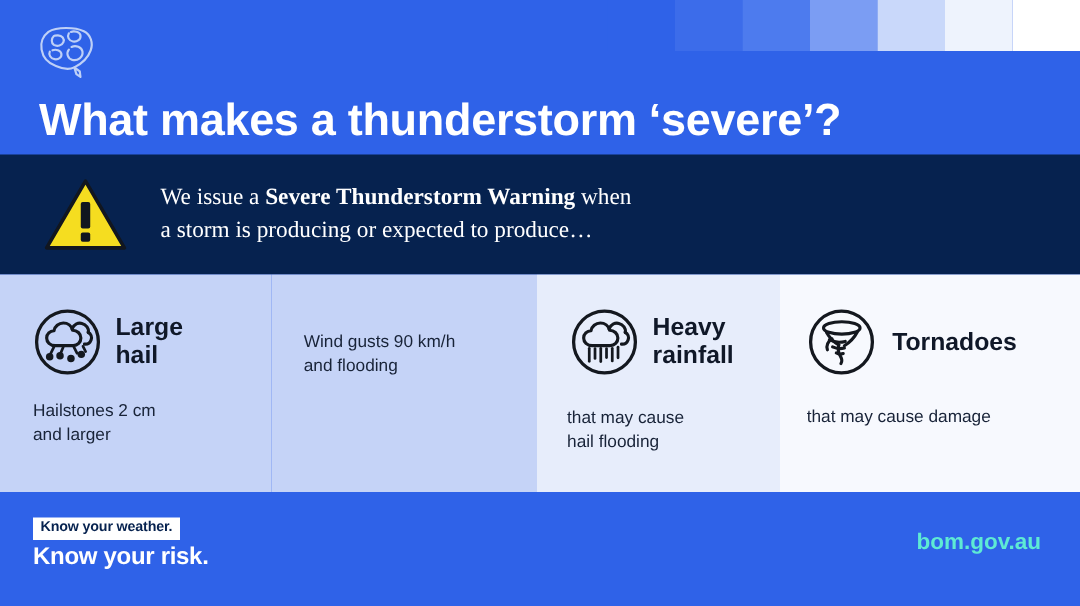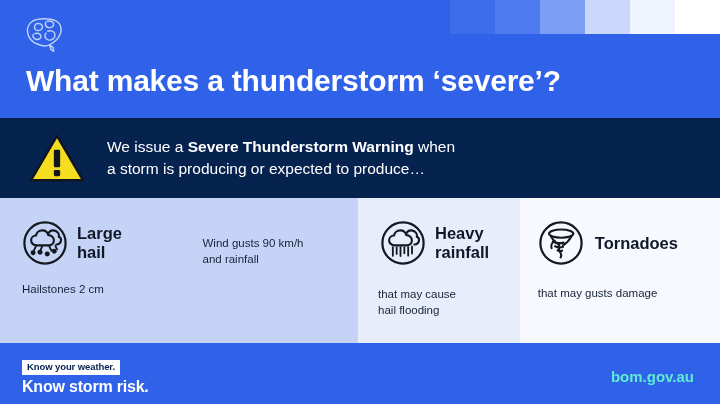--- a/index.html
+++ b/index.html
@@ -14,21 +14,21 @@
     position: relative;
     width: 720px;
     height: 404px;
     overflow: hidden;
     background: #2f62e8;
   }
 
   
   .header {
     position: relative;
-    height: 118px;
+    height: 103px;
     background: #2f62e8;
   }
   .deco-blocks {
     position: absolute;
     top: 0;
     right: 0;
     display: flex;
     height: 34px;
   }
   .deco-blocks span {
@@ -57,20 +57,21 @@
 
   
   .banner {
     position: relative;
     height: 80px;
     background: #06224f;
     display: flex;
     align-items: center;
     padding: 0 20px;
     box-sizing: border-box;
+    font-family: Liberation Serif, serif;
   }
   .warn-icon {
     flex: 0 0 auto;
     width: 56px;
     height: 50px;
     margin-left: 9px;
     margin-right: 22px;
   }
   .banner-text {
     color: #ffffff;
@@ -227,27 +228,28 @@
             <circle cx="33.6" cy="32.6" r="2.6" fill="#14181f"></circle>
           </svg>
         </div>
         <div class="card-title">
           <div>Large</div>
           <div>hail</div>
         </div>
       </div>
       <div class="card-sub">
         <div>Hailstones 2 cm</div>
+        <div>and larger</div>
       </div>
     </div>
 
     <div class="card c2">
       <div class="card-sub">
         <div>Wind gusts 90 km/h</div>
-        <div>and rainfall</div>
+        <div>and flooding</div>
       </div>
     </div>
 
     <div class="card c3">
       <div class="card-head">
         <div class="icon-circle">
           <svg viewBox="0 0 48 48" width="46" height="46" aria-hidden="true">
             <circle cx="24" cy="24" r="21.5" fill="none" stroke="#14181f" stroke-width="2.3"></circle>
             <path d="M15.5 26.5 C11.8 26.5 9.5 24 9.5 21.2 C9.5 18.4 11.8 16.2 14.6 16.2 C15.1 13 17.9 10.8 21.1 10.8 C24.2 10.8 26.8 12.9 27.5 15.8 C30.7 15.8 33.3 18.2 33.3 21.2 C33.3 24.2 31 26.5 27.9 26.5 Z" fill="none" stroke="#14181f" stroke-width="2.2" stroke-linejoin="round"></path>
             <path d="M27.2 14.8 C28.4 12 31.2 10.4 34 11.1 C37 11.8 39 14.6 38.7 17.6" fill="none" stroke="#14181f" stroke-width="2.2" stroke-linecap="round"></path>
@@ -288,27 +290,27 @@
               <path d="M22.2 26 C21 28.8 22 31.8 23.4 34.2 C24.4 36 24.6 37.6 23.6 39"></path>
               <path d="M17.4 21.8 C14.6 23.4 13.2 26.6 14.2 29.4"></path>
             </g>
           </svg>
         </div>
         <div class="card-title">
           <div>Tornadoes</div>
         </div>
       </div>
       <div class="card-sub">
-        <div>that may gusts damage</div>
+        <div>that may cause damage</div>
       </div>
     </div>
 
   </div>
 
   <div class="footer">
     <div class="tagline">
       <span class="tag-top">Know your weather.</span>
-      <span class="tag-bot">Know storm risk.</span>
+      <span class="tag-bot">Know your risk.</span>
     </div>
     <div class="url">bom.gov.au</div>
   </div>
 
 </div>
 
 </body></html>

